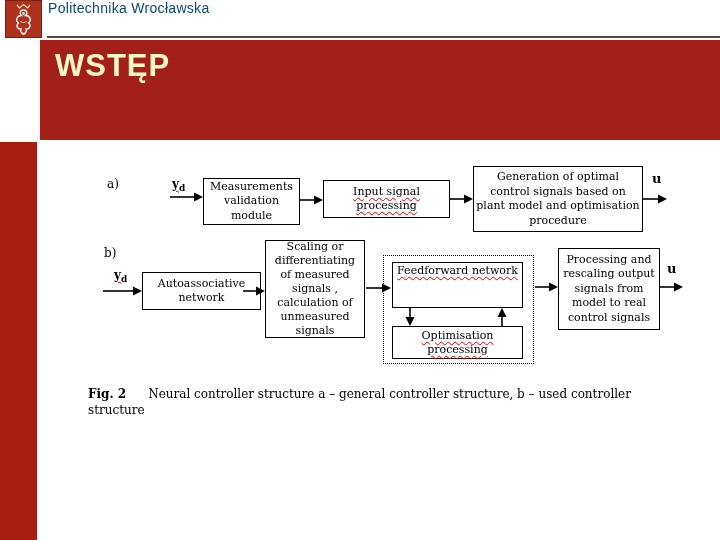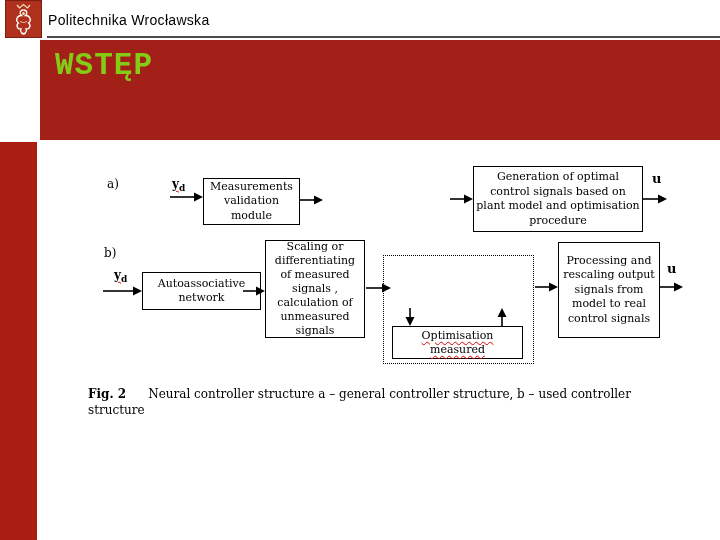--- a/index.html
+++ b/index.html
@@ -2,28 +2,28 @@
 <html><head>
 <meta charset="utf-8">
 <style>
   html,body{margin:0;padding:0;background:#888;}
   .slide{position:relative;width:720px;height:540px;background:#ffffff;overflow:hidden;
          font-family:"DejaVu Serif",serif;color:#000;}
 
   
   .logo{position:absolute;left:5px;top:0;width:37px;height:38px;background:#b0301e;
         border:1px solid #7c1d12;box-sizing:border-box;}
-  .institution{position:absolute;left:48px;top:12px;font-family:"Liberation Sans",sans-serif;
-        font-size:14px;color:#000000;letter-spacing:0.3px;}
+  .institution{position:absolute;left:48px;top:0;font-family:"Liberation Sans",sans-serif;
+        font-size:14px;color:#0c4a6e;letter-spacing:0.3px;}
   .header-rule{position:absolute;left:47px;top:36px;width:673px;height:2px;background:#4a4a4a;}
 
   
   .banner{position:absolute;left:40px;top:40px;width:680px;height:100px;background:#a32019;}
-  .title{position:absolute;left:15px;top:8px;margin:0;font-family:Liberation Mono, monospace;
-        font-size:31px;font-weight:bold;letter-spacing:1px;color:#84cc16;}
+  .title{position:absolute;left:15px;top:8px;margin:0;font-family:Liberation Sans, sans-serif;
+        font-size:31px;font-weight:bold;letter-spacing:1px;color:#fef9c3;}
   .sidebar{position:absolute;left:0;top:142px;width:37px;height:398px;background:#a91d12;}
 
   
   .diagram{position:absolute;left:0;top:140px;width:720px;height:280px;}
   .dbox{position:absolute;border:1px solid #000;background:#fff;box-sizing:border-box;
         display:flex;align-items:center;justify-content:center;text-align:center;
         font-size:11px;line-height:14.5px;padding:1px 2px;}
   .dotted{position:absolute;border:1px dotted #000;background:#fff;box-sizing:border-box;}
   .toplabel{align-items:flex-start;}
   .lbl{position:absolute;font-size:12px;}
@@ -69,37 +69,43 @@
 
     <span class="sig sq" style="left:172px;top:37px"><span>y</span><sub>d</sub></span>
     <span class="sig sq" style="left:114px;top:128px"><span>y</span><sub>d</sub></span>
 
     <span class="out" style="left:652px;top:31px">u</span>
     <span class="out" style="left:667px;top:121px">u</span>
 
     <div class="dbox" style="left:203px;top:38px;width:97px;height:47px">
       <span>Measurements validation module</span>
     </div>
+    <div class="dbox" style="left:323px;top:40px;width:127px;height:38px">
+      <span class="sq">Input signal processing</span>
+    </div>
     <div class="dbox" style="left:473px;top:26px;width:170px;height:66px">
       <span>Generation of optimal control signals based on plant model and optimisation procedure</span>
     </div>
 
     <div class="dbox" style="left:142px;top:132px;width:119px;height:38px">
       <span>Autoassociative network</span>
     </div>
     <div class="dbox" style="left:265px;top:100px;width:100px;height:98px;line-height:14px">
       <span>Scaling or differentiating of measured signals , calculation of unmeasured signals</span>
     </div>
 
     <div class="dotted" style="left:383px;top:115px;width:151px;height:109px"></div>
+    <div class="dbox toplabel" style="left:392px;top:122px;width:131px;height:46px">
+      <span class="sq">Feedforward network</span>
+    </div>
     <div class="dbox" style="left:392px;top:186px;width:131px;height:33px;line-height:14px">
-      <span class="sq">Optimisation measured</span>
+      <span class="sq">Optimisation processing</span>
     </div>
 
-    <div class="dbox" style="left:558px;top:102px;width:102px;height:96px">
+    <div class="dbox" style="left:558px;top:108px;width:102px;height:82px">
       <span>Processing and rescaling output signals from model to real control signals</span>
     </div>
   </div>
 
   <svg class="arrows" viewBox="0 0 720 540">
     <g>
       <line x1="170" y1="197" x2="194" y2="197"></line>
         <polygon points="194,192.5 194,201.5 203,197"></polygon>
     </g>
     <g>

